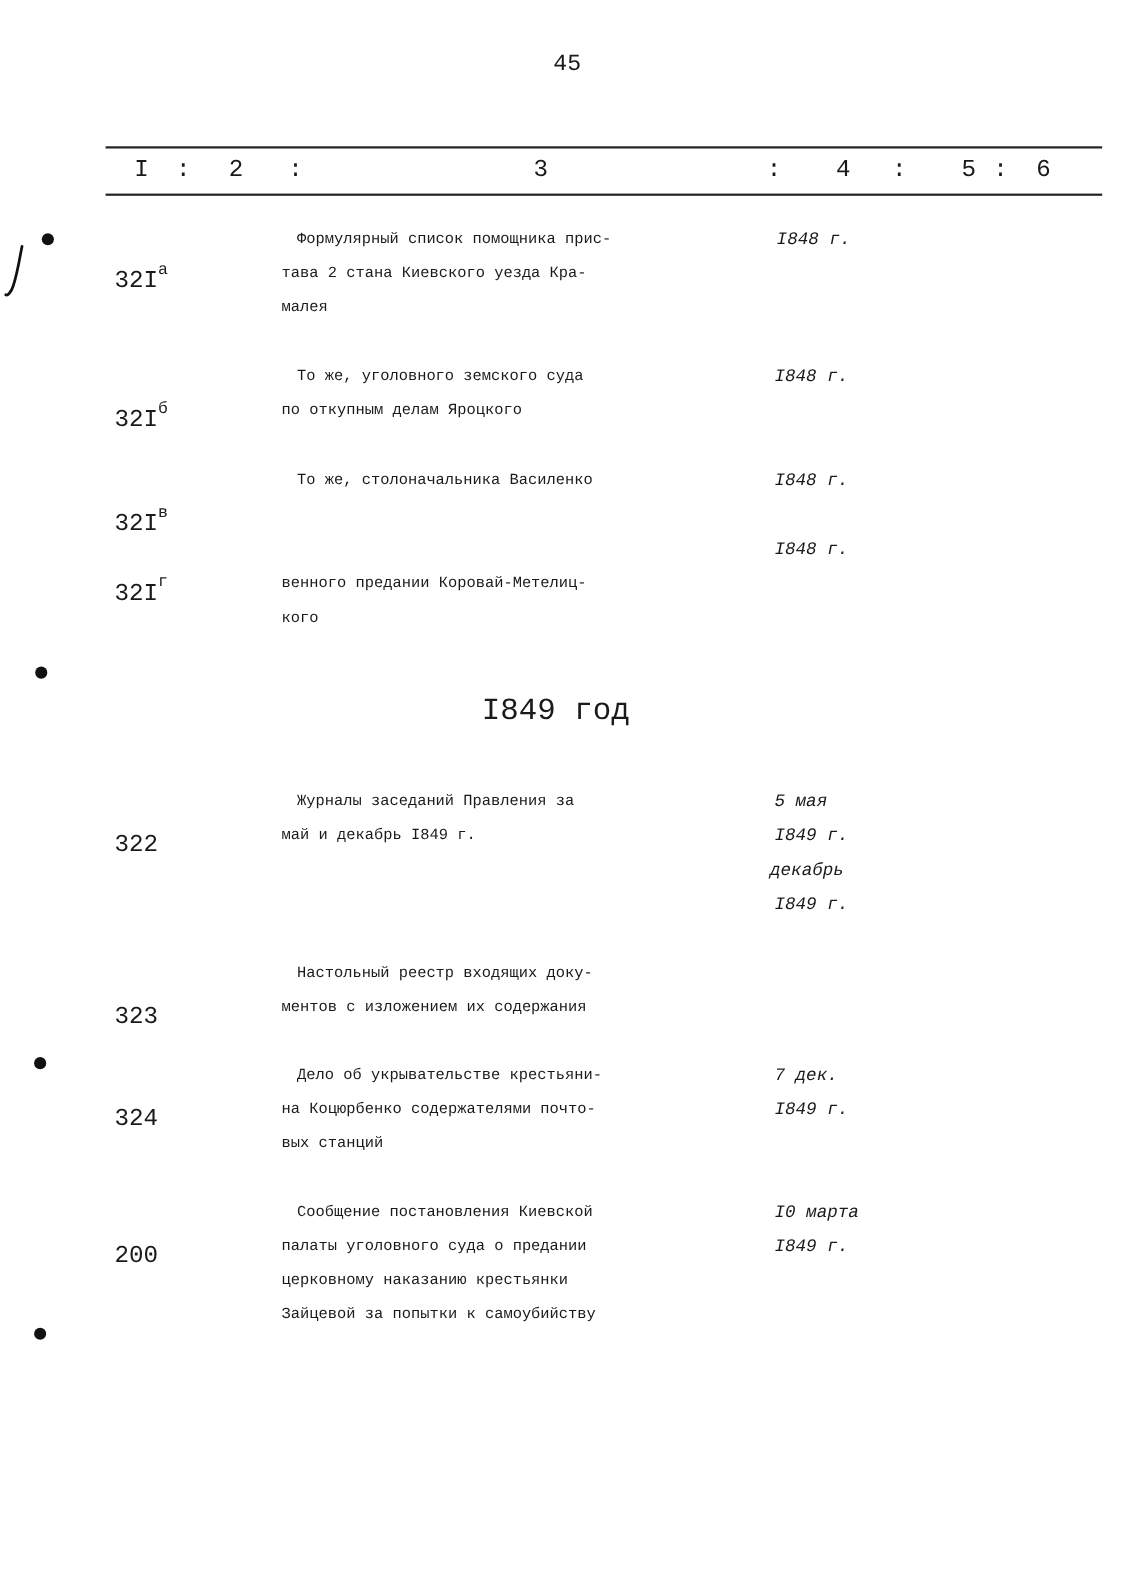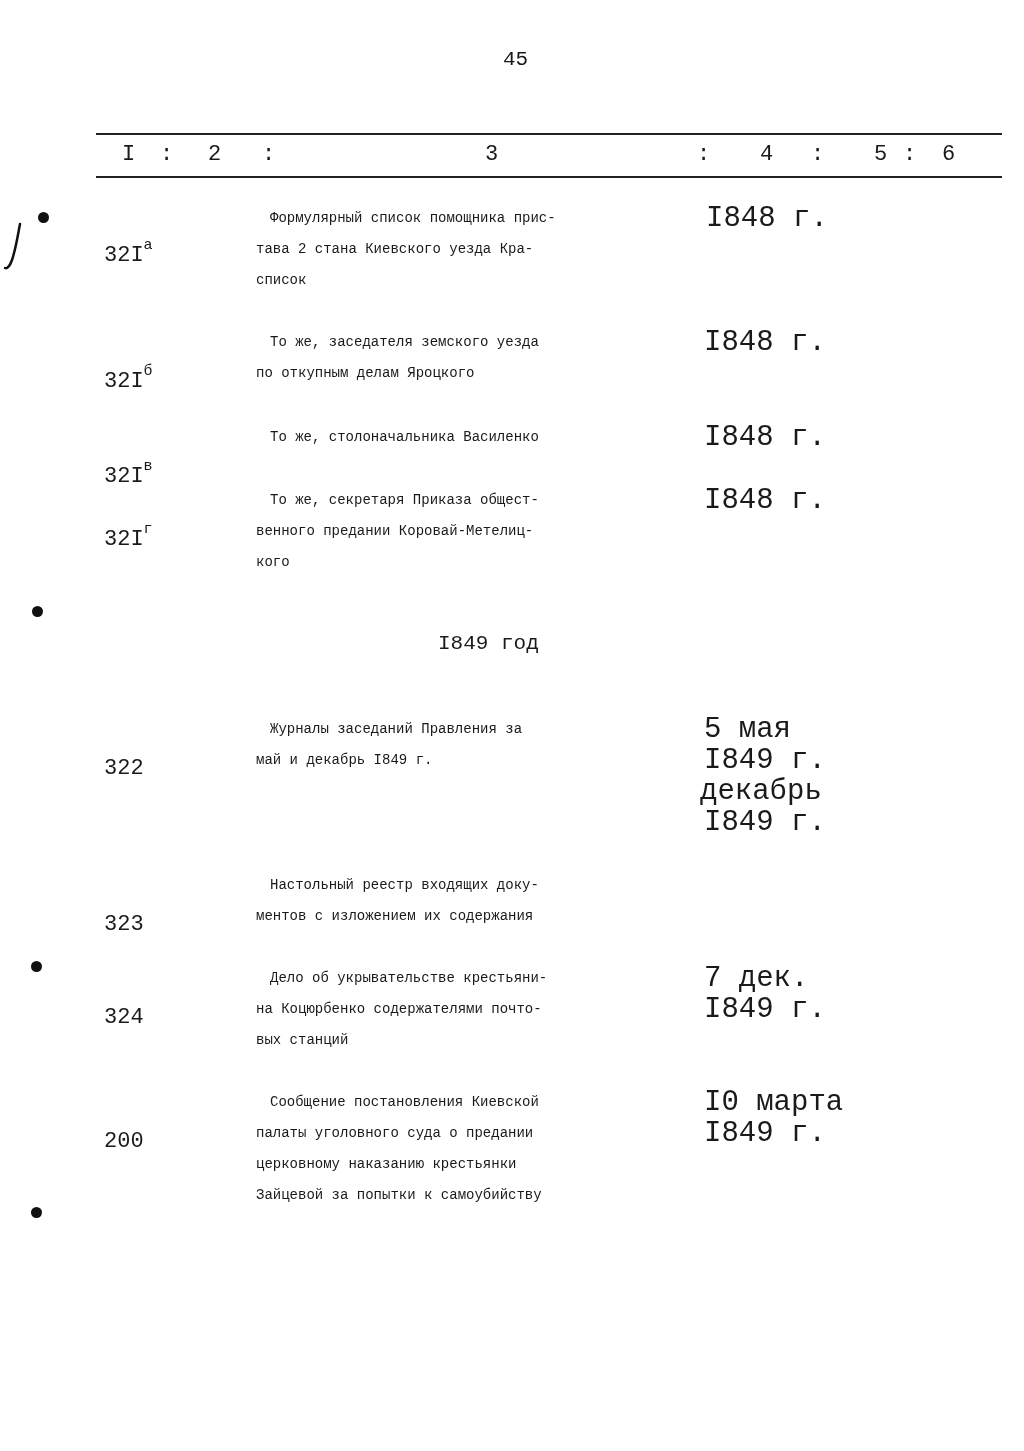--- a/index.html
+++ b/index.html
@@ -8,22 +8,22 @@
     font-family: "Liberation Mono", "DejaVu Sans Mono", monospace; color: #1a1a1a;
     font-size: 22px;
   }
   .abs { position: absolute; white-space: pre; }
   .page-num { left: 503px; top: 48px; font-size: 21px; }
   .rule { position: absolute; left: 96px; right: 22px; height: 2px; background: #222; }
   .hdr { top: 142px; font-size: 22px; }
   .num { left: 104px; font-size: 22px; margin-top: 41px; }
   .num sup { font-size: 15px; vertical-align: top; position: relative; top: -6px; }
   .desc { left: 256px; line-height: 31px; font-size: 14px; }
-  .date { left: 704px; line-height: 31px; font-size: 29px; }
-  .year-head { left: 438px; top: 632px; font-size: 21px; }
+  .date { left: 704px; line-height: 31px; font-size: 16px; font-style: italic; }
+  .year-head { left: 438px; top: 632px; font-size: 28px; }
   .dot { position: absolute; width: 11px; height: 11px; border-radius: 50%; background: #111; }
   .tick { position: absolute; left: 4px; top: 222px; width: 18px; height: 50px; }
 </style>
 </head>
 <body>
 
 <div class="abs page-num">45</div>
 
 <div class="rule" style="top:133px"></div>
 <div class="rule" style="top:176px"></div>
@@ -37,39 +37,39 @@
   <span class="abs hdr" style="left:697px">:</span>
   <span class="abs hdr" style="left:760px">4</span>
   <span class="abs hdr" style="left:811px">:</span>
   <span class="abs hdr" style="left:874px">5</span>
   <span class="abs hdr" style="left:903px">:</span>
   <span class="abs hdr" style="left:942px">6</span>
 </div>
 
 <div>
   <span class="abs num" style="top:202px"><span>32I</span><sup>а</sup></span>
-  <div class="abs desc" style="top:203px"><span style="padding-left:14px">Формулярный список помощника прис-</span><br><span>тава 2 стана Киевского уезда Кра-</span><br><span>список</span></div>
+  <div class="abs desc" style="top:203px"><span style="padding-left:14px">Формулярный список помощника прис-</span><br><span>тава 2 стана Киевского уезда Кра-</span><br><span>малея</span></div>
   <div class="abs date" style="top:203px;left:706px">I848 г.</div>
 </div>
 
 <div>
   <span class="abs num" style="top:328px"><span>32I</span><sup>б</sup></span>
-  <div class="abs desc" style="top:327px"><span style="padding-left:14px">То же, заседателя земского уезда</span><br><span>по откупным делам Яроцкого</span></div>
+  <div class="abs desc" style="top:327px"><span style="padding-left:14px">То же, уголовного земского суда</span><br><span>по откупным делам Яроцкого</span></div>
   <div class="abs date" style="top:327px">I848 г.</div>
 </div>
 
 <div>
   <span class="abs num" style="top:423px"><span>32I</span><sup>в</sup></span>
   <div class="abs desc" style="top:422px"><span style="padding-left:14px">То же, столоначальника Василенко</span></div>
   <div class="abs date" style="top:422px">I848 г.</div>
 </div>
 
 <div>
   <span class="abs num" style="top:486px"><span>32I</span><sup>г</sup></span>
-  <div class="abs desc" style="top:485px"><span style="padding-left:14px">То же, секретаря Приказа общест-</span><br><span>венного предании Коровай-Метелиц-</span><br><span>кого</span></div>
+  <div class="abs desc" style="top:485px"><br><span>венного предании Коровай-Метелиц-</span><br><span>кого</span></div>
   <div class="abs date" style="top:485px">I848 г.</div>
 </div>
 
 <div class="abs year-head">I849 год</div>
 
 <div>
   <span class="abs num" style="top:715px">322</span>
   <div class="abs desc" style="top:714px"><span style="padding-left:14px">Журналы заседаний Правления за</span><br><span>май и декабрь I849 г.</span></div>
   <div class="abs date" style="top:714px"><span>5 мая</span><br><span>I849 г.</span><br><span style="margin-left:-4px">декабрь</span><br><span>I849 г.</span></div>
 </div>

